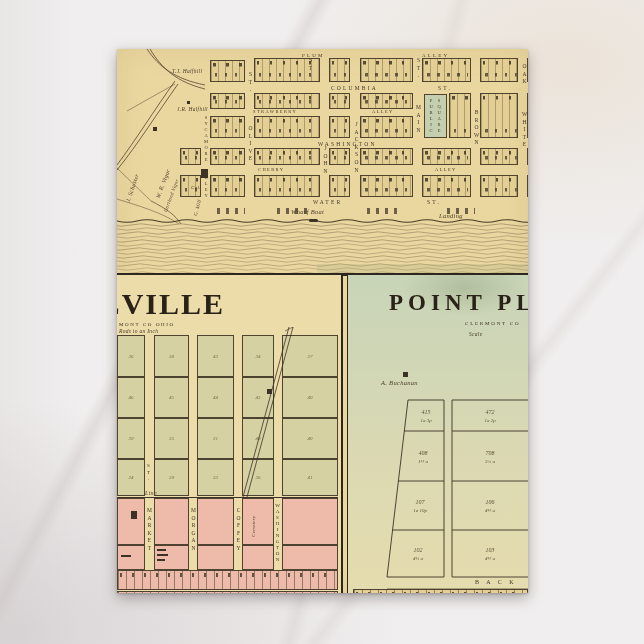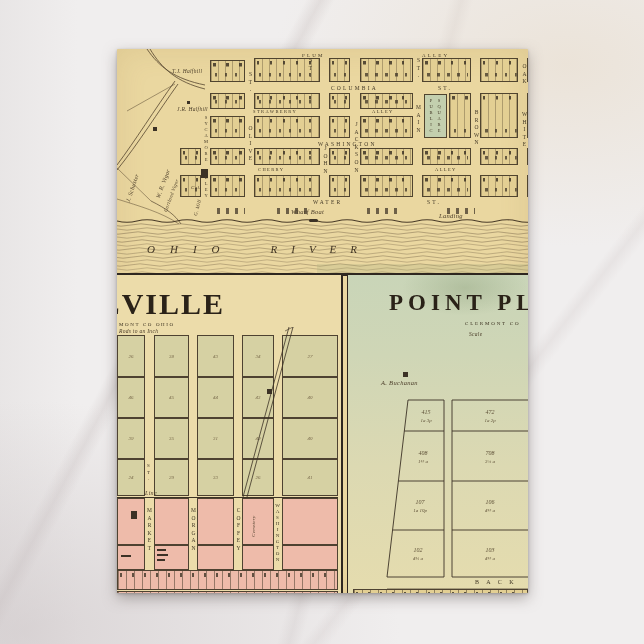--- a/index.html
+++ b/index.html
@@ -183,24 +183,20 @@
           <use href="#wv" y="39" x="-4" opacity=".75"></use>
           <use href="#wv" y="43" opacity=".6"></use>
           <use href="#wv" y="47" x="-7" opacity=".7"></use>
           <use href="#wv" y="51" opacity=".55"></use>
           <use href="#wv" y="55" x="-5" opacity=".6"></use>
         </g>
       </svg>
       <span class="it" style="left:174px;top:3px;">Wharf Boat</span>
       <div class="dash" style="left:192px;top:13px;width:9px;height:3px;border-radius:2px;"></div>
       <span class="it" style="left:322px;top:7px;">Landing</span>
-      <div class="river-txt" style="left:30px;top:37px;">
-        <span style="letter-spacing:15px;">OHIO</span>
-        <span style="margin-left:36px;letter-spacing:14px;">RIVER</span>
-      </div>
       <div class="abs" style="left:200px;top:58px;width:211px;height:11px;background:rgba(160,170,120,.22);"></div>
     </div>
   </div>
 
   <div class="abs" style="left:0;top:224px;width:411px;height:2.5px;background:#2e2720;"></div>
   <div class="abs" style="left:224px;top:224px;width:1.5px;height:320px;background:#2e2720;"></div>
   <div class="abs" style="left:229.5px;top:224px;width:1.5px;height:320px;background:#2e2720;"></div>
 
   <div class="panelL">
     <div class="title" style="left:-41px;top:14px;font-size:30px;letter-spacing:2px;">NEVILLE</div>

